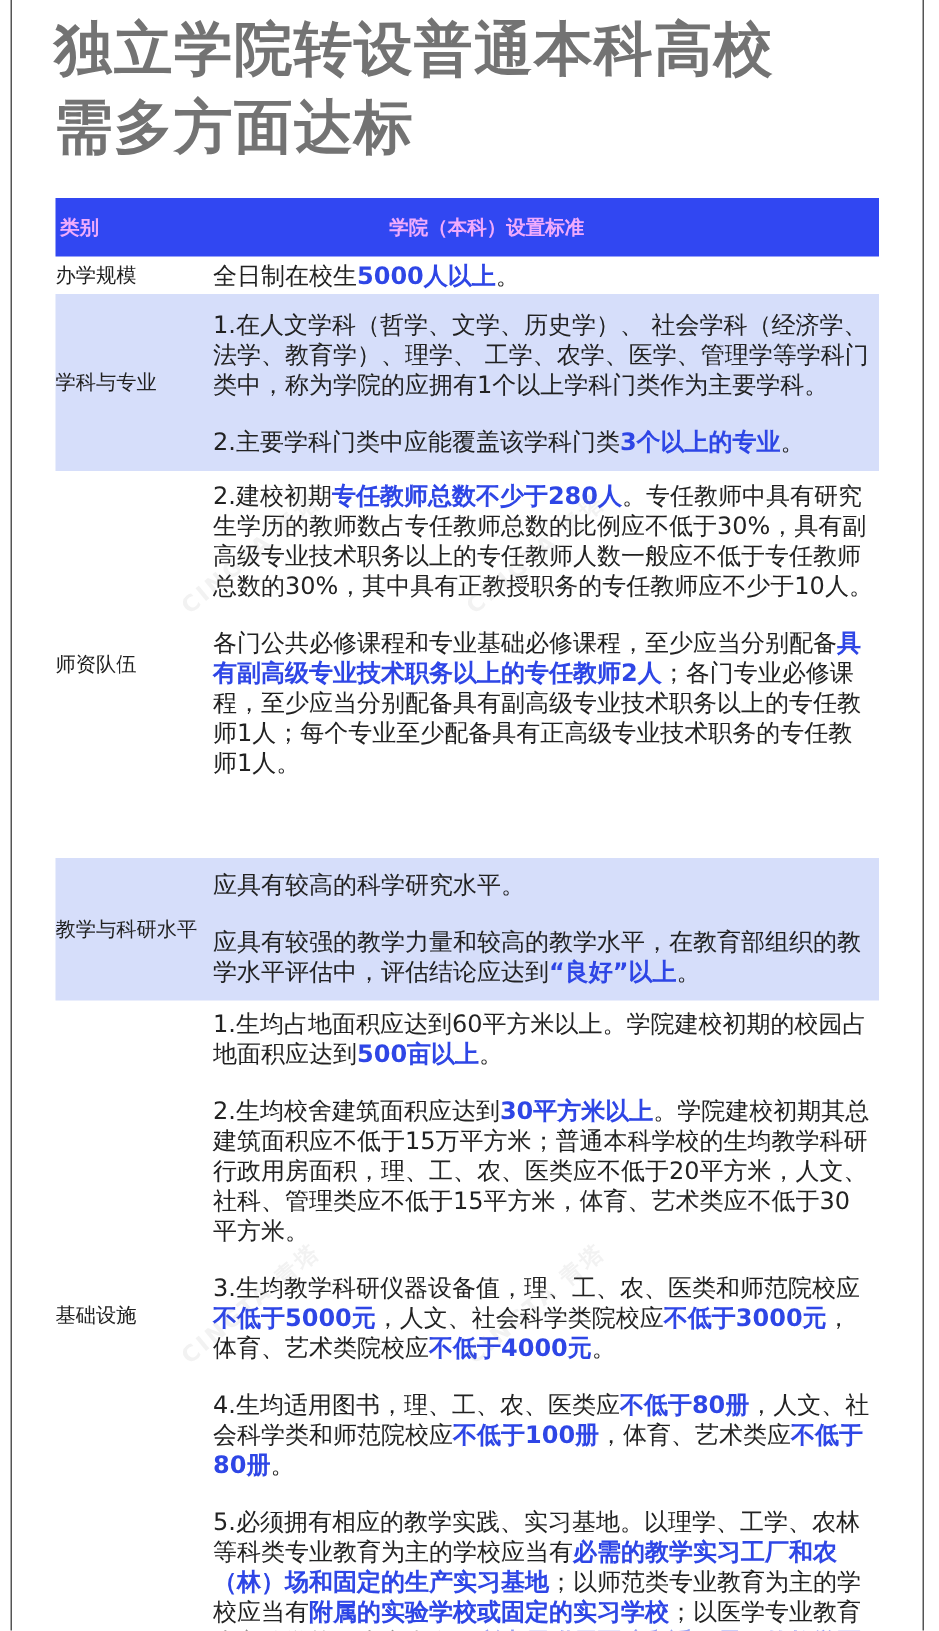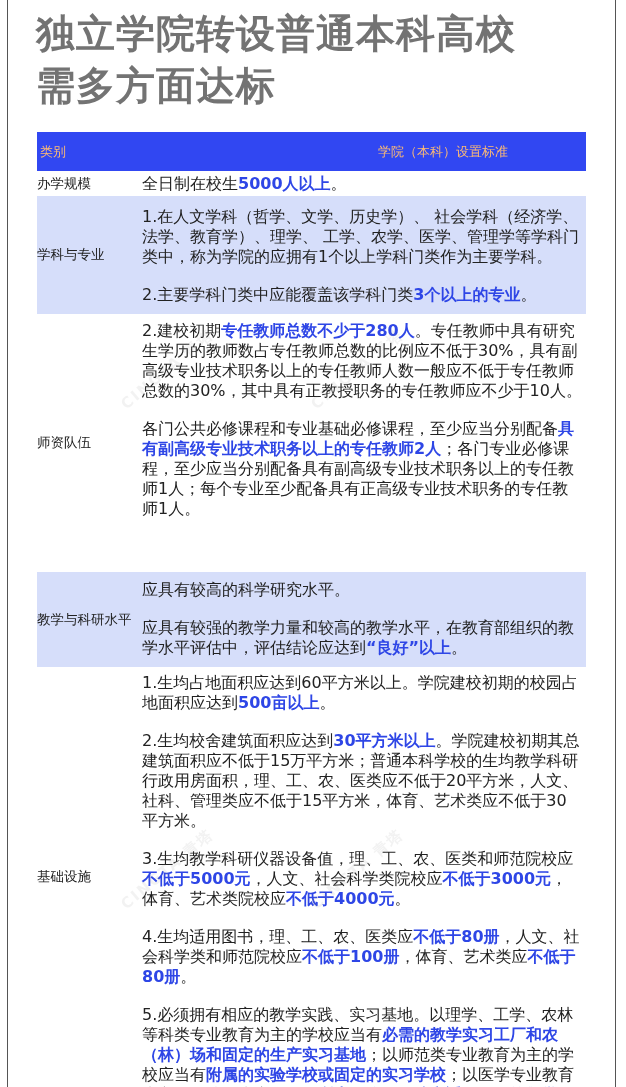--- a/index.html
+++ b/index.html
@@ -40,32 +40,32 @@
       position: absolute;
       left: 37px;
       top: 132px;
       width: 549px;
     }
     .thead {
       display: flex;
       align-items: center;
       height: 39px;
       background: #3147f2;
-      color: #fdba74;
+      color: #f0abfc;
       font-size: 13px;
-      font-weight: 400;
+      font-weight: 700;
     }
     .thead .c1 {
       width: 104px;
       padding-left: 3px;
       box-sizing: border-box;
     }
     .thead .c2 {
       flex: 1;
-      text-align: right;
+      text-align: center;
       padding-right: 78px;
     }
     .row {
       display: flex;
       align-items: stretch;
     }
     .row.shaded {
       background: #d6defa;
     }
     .row .cat {

